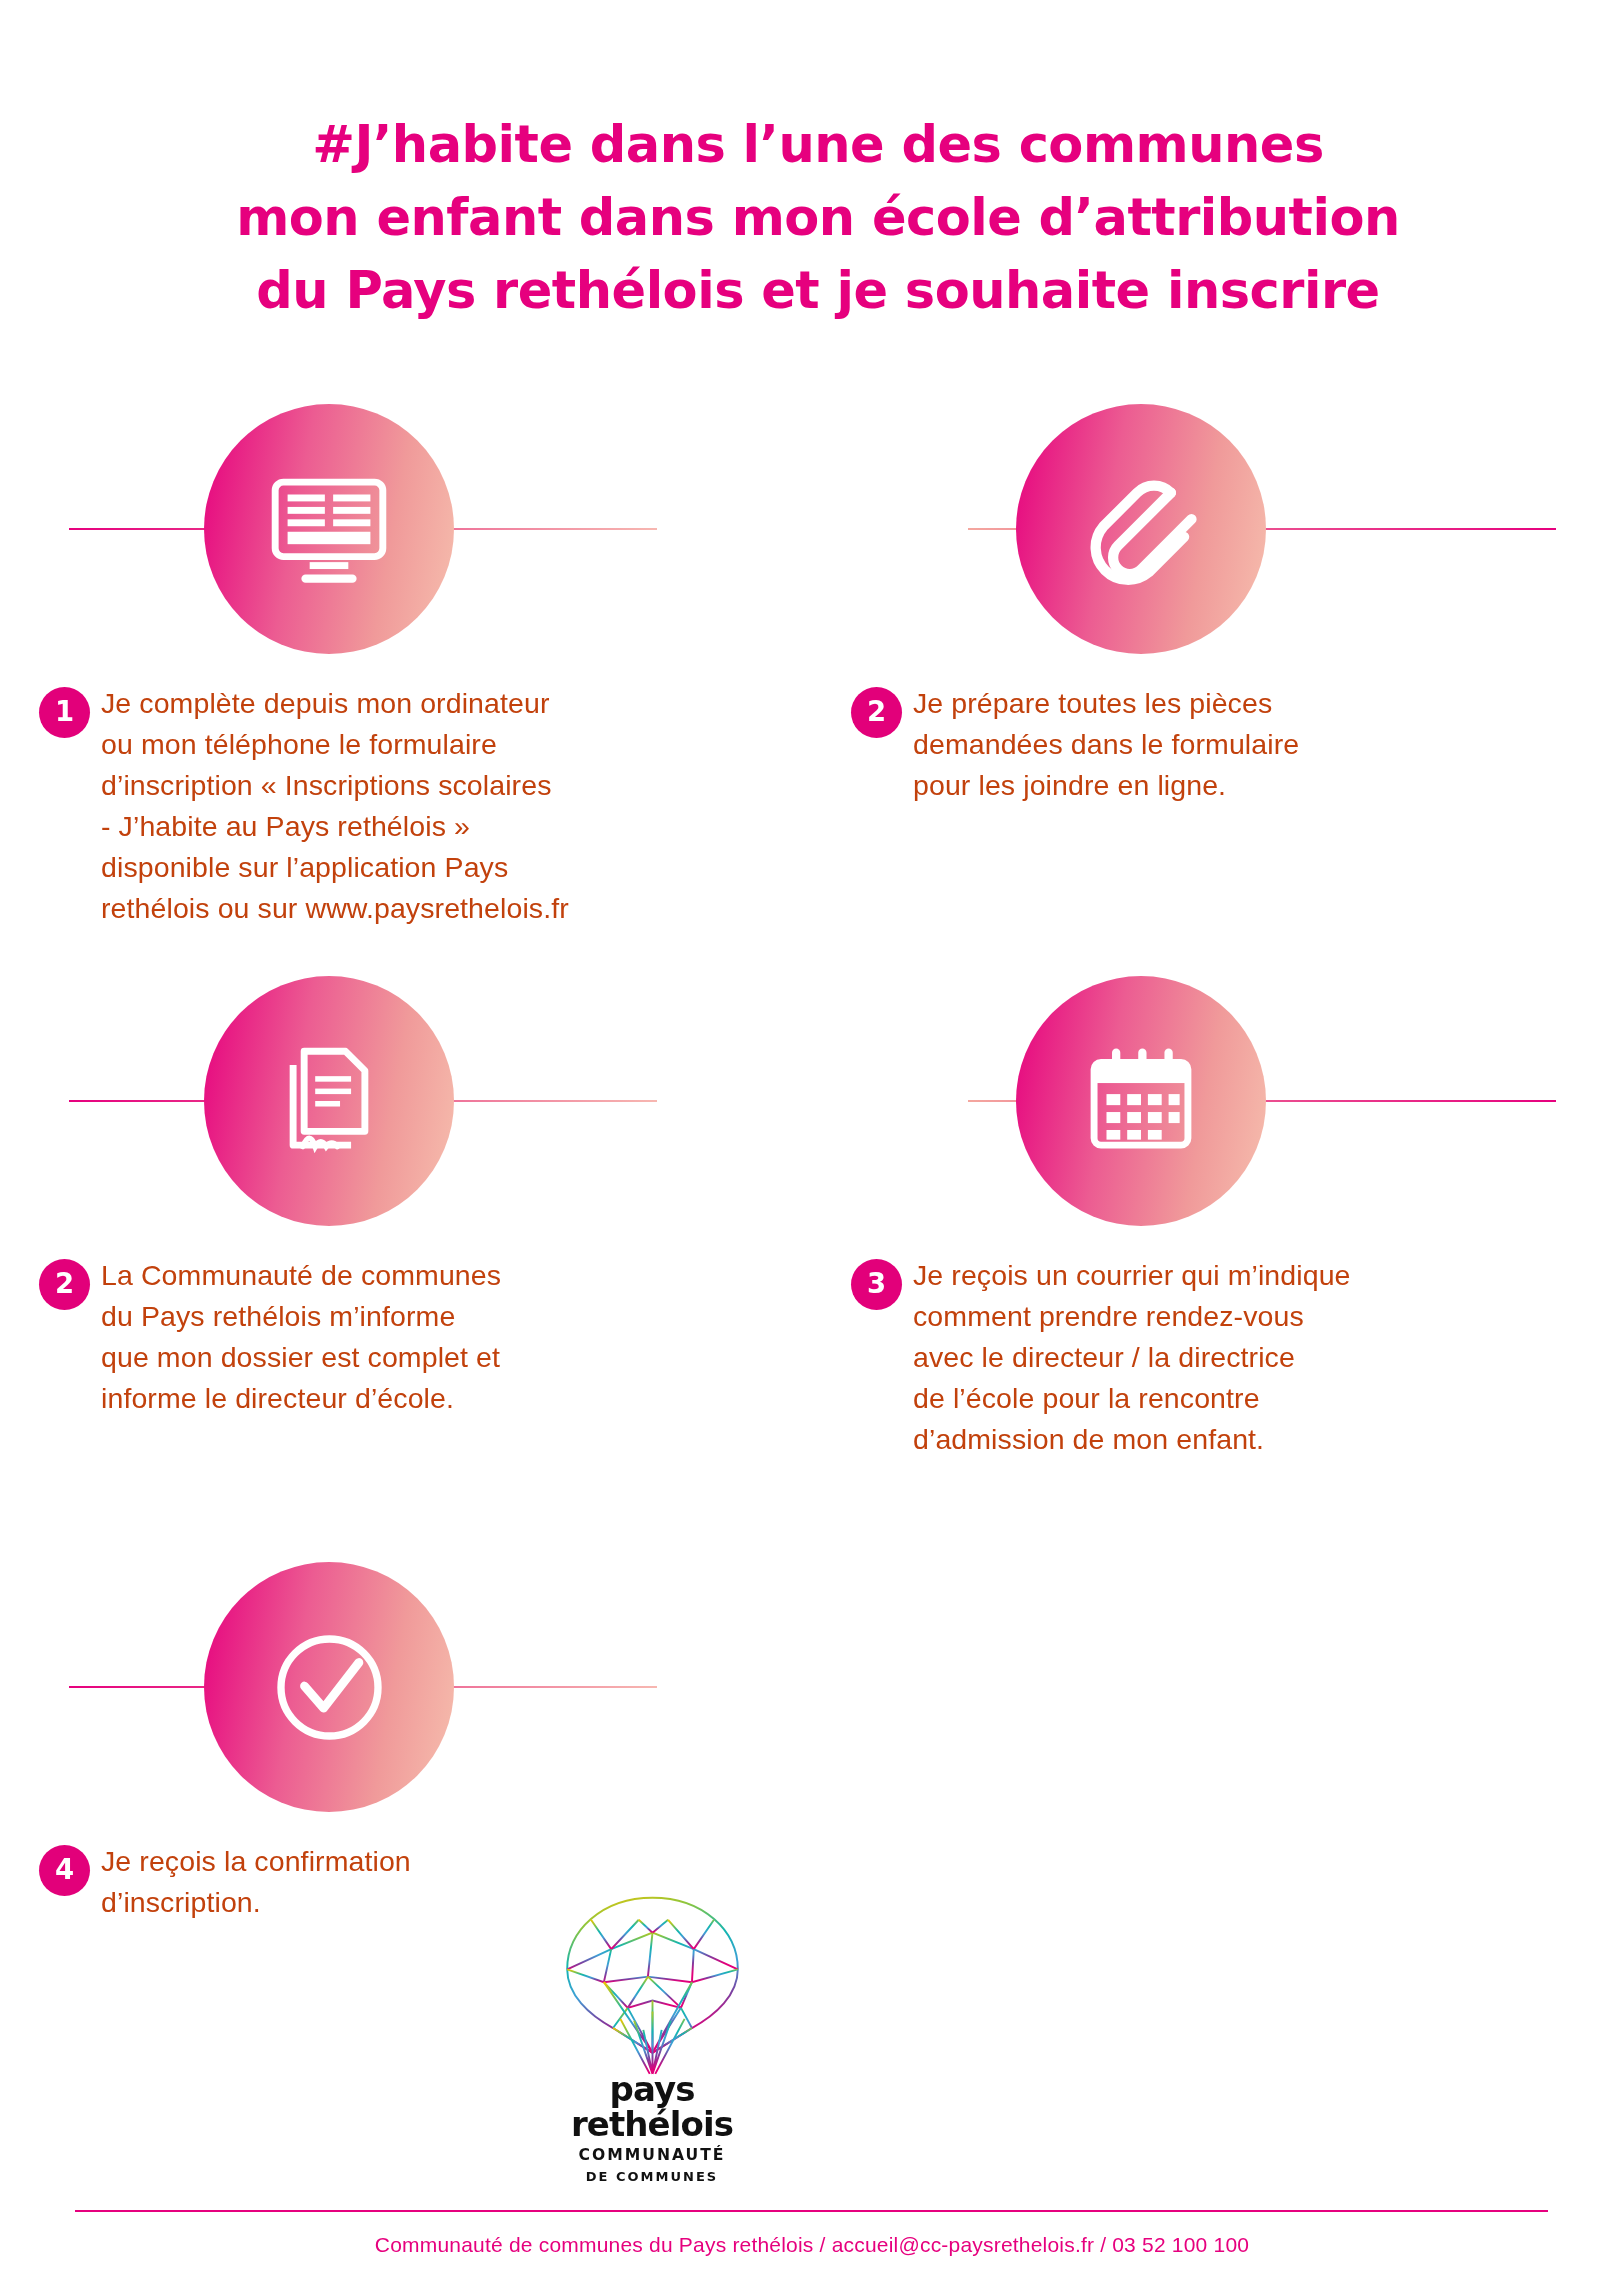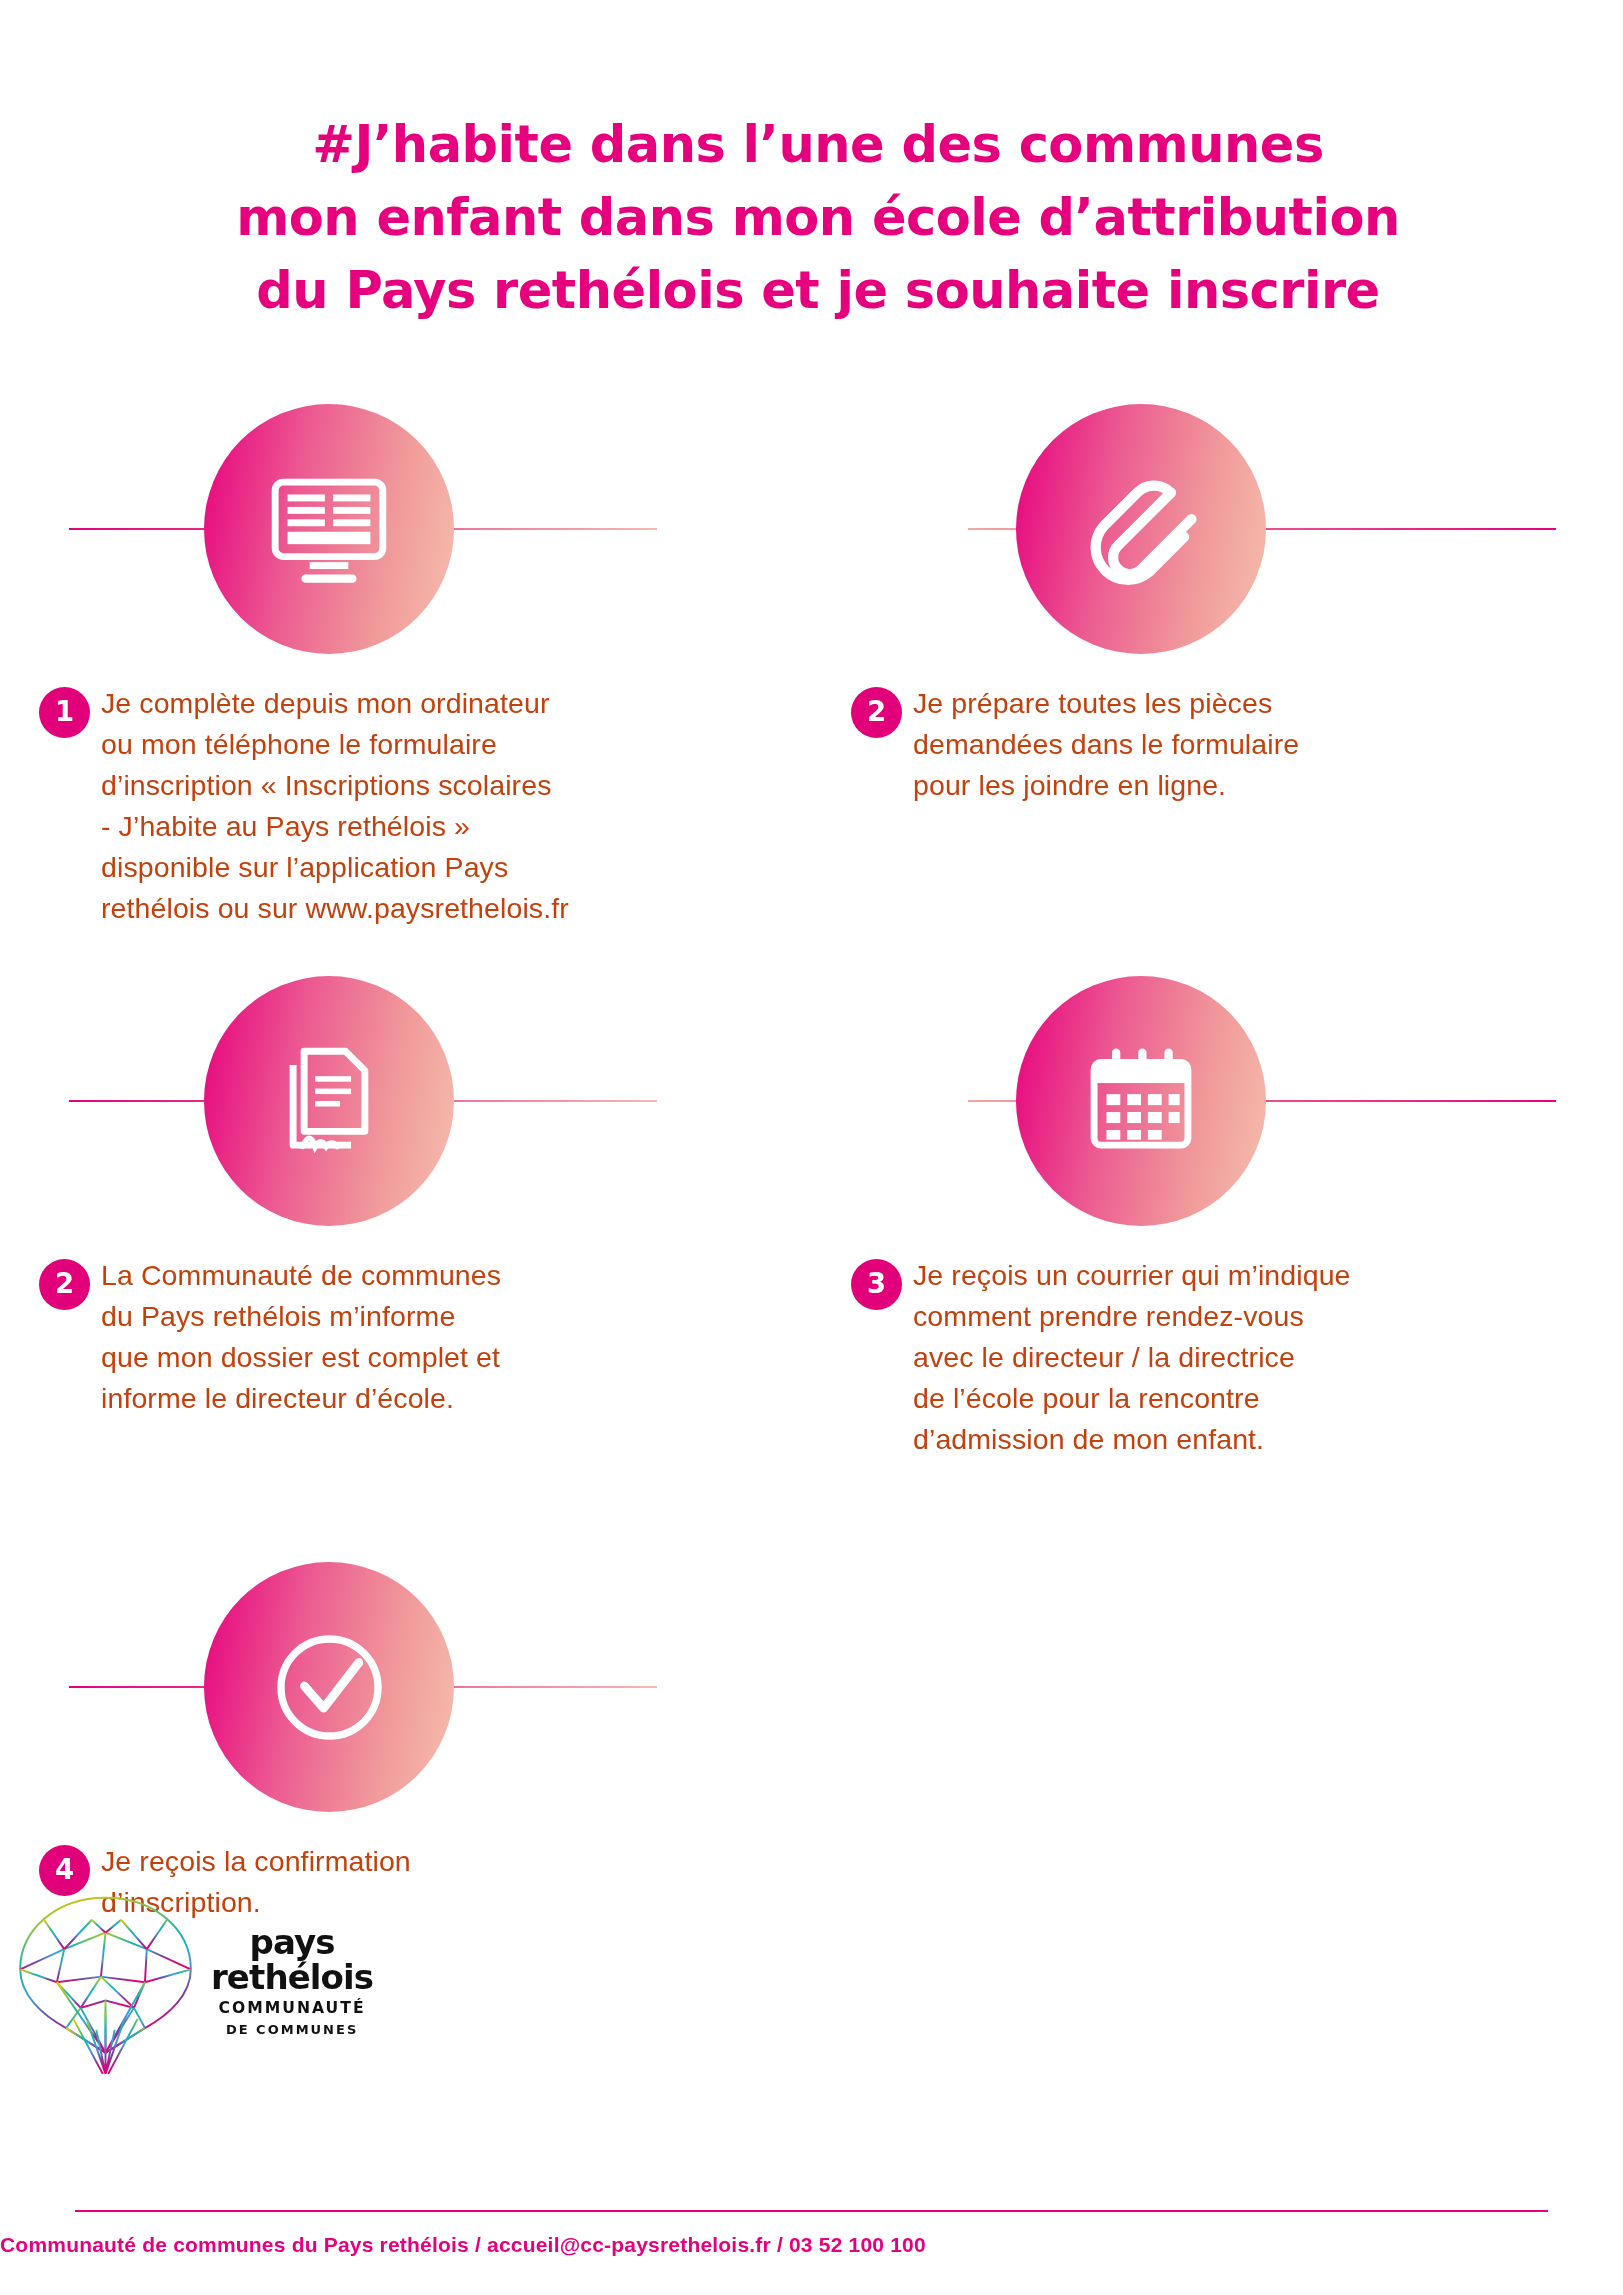--- a/index.html
+++ b/index.html
@@ -65,42 +65,41 @@
     line-height:41px;
     font-family:"Liberation Sans", sans-serif;
     font-weight:300;
     letter-spacing:0.1px;
     white-space:pre-line;
   }
 
   
   .logo{
     position:absolute;left:0;width:1304px;top:1892px;
-    display:flex;flex-direction:row;align-items:center;
+    display:flex;flex-direction:column;align-items:center;
   }
   .logo-mark{width:211px;height:184px;}
   .logo-word{
     margin-top:-3.7px;
     display:flex;flex-direction:column;align-items:center;
     font-family:"DejaVu Sans", sans-serif;color:#111;
   }
   .logo-l1{font-size:34px;font-weight:bold;line-height:35px;letter-spacing:-0.9px;}
   .logo-l2{font-size:34px;font-weight:bold;line-height:35px;letter-spacing:-0.9px;}
   .logo-l3{font-size:15.6px;font-weight:bold;letter-spacing:2px;line-height:21px;margin-top:2.8px;}
   .logo-l4{font-size:13px;font-weight:bold;letter-spacing:2px;line-height:21px;}
 
   
   .footline{
     position:absolute;left:75px;top:2210px;width:1473px;height:1.8px;background:#e6007e;
   }
   .footer{
-    position:absolute;left:0;top:2233px;width:1624px;text-align:left;
+    position:absolute;left:0;top:2233px;width:1624px;text-align:center;
     color:#e6007e;font-size:21px;letter-spacing:0.2px;
     font-family:"Liberation Sans", sans-serif;
-    font-weight:bold;
   }
 </style>
 </head>
 <body>
 
 <div class="page">
 
   <div class="title">
     <span class="tl">#J’habite dans l’une des communes</span>
     <span class="tl">mon enfant dans mon école d’attribution</span>

